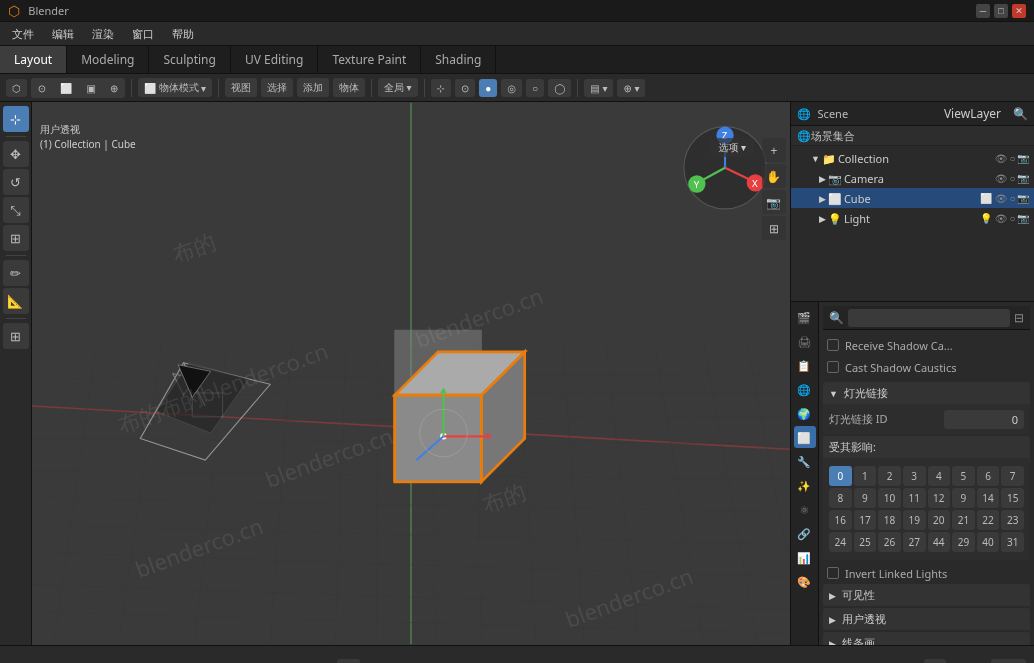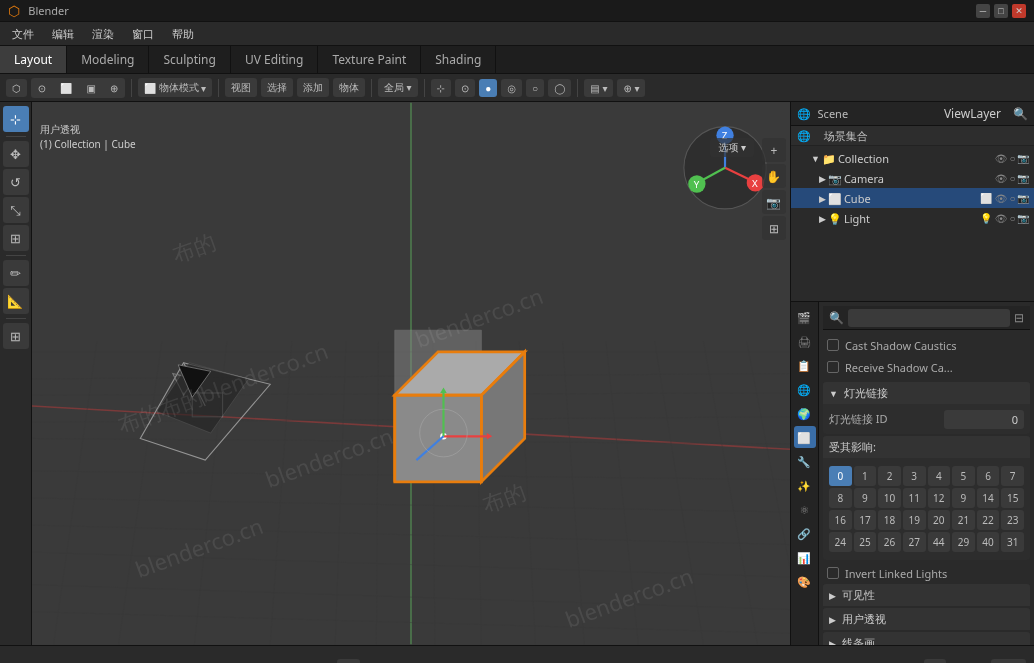--- a/index.html
+++ b/index.html
@@ -589,21 +589,21 @@
         <span class="panel-header-title">
           <span>🌐</span>
           <span style="margin-left:4px;">Scene</span>
         </span>
         <span>ViewLayer</span>
         <span style="margin-left:8px;cursor:pointer;">🔍</span>
       </div>
 
       <div style="display:flex;align-items:center;height:20px;padding:0 6px;font-size:11px;color:#bbb;background:#2d2d2d;border-bottom:1px solid #222;">
         <span>🌐</span>
-        <span style="margin-left:13px;">场景集合</span>
+        <span style="margin-left:0;">场景集合</span>
       </div>
 
       <div class="outliner-content">
 
         <div class="outliner-row">
           <span class="indent"></span>
           <span style="font-size:9px;margin-right:2px;">▼</span>
           <span class="icon">📁</span>
           <span class="name">Collection</span>
           <div class="row-icons">
@@ -673,25 +673,25 @@
 
         <div id="properties-header">
           <span style="color:#888;margin-right:4px;">🔍</span>
           <input type="text" class="prop-search" placeholder="" style="">
           <span style="margin-left:4px;cursor:pointer;color:#888;">⊟</span>
         </div>
 
         <div style="padding:4px 2px;">
           <div class="prop-checkbox-row">
             <div class="prop-checkbox"></div>
-            <span>Cast Shadow Caustics</span>
+            <span>Receive Shadow Ca...</span>
           </div>
           <div class="prop-checkbox-row">
             <div class="prop-checkbox"></div>
-            <span>Receive Shadow Ca...</span>
+            <span>Cast Shadow Caustics</span>
           </div>
         </div>
 
         <div class="prop-section">
           <div class="prop-section-header">
             <span class="arrow">▼</span>
             <span>灯光链接</span>
           </div>
           <div class="prop-section-content">
             <div class="prop-row">

